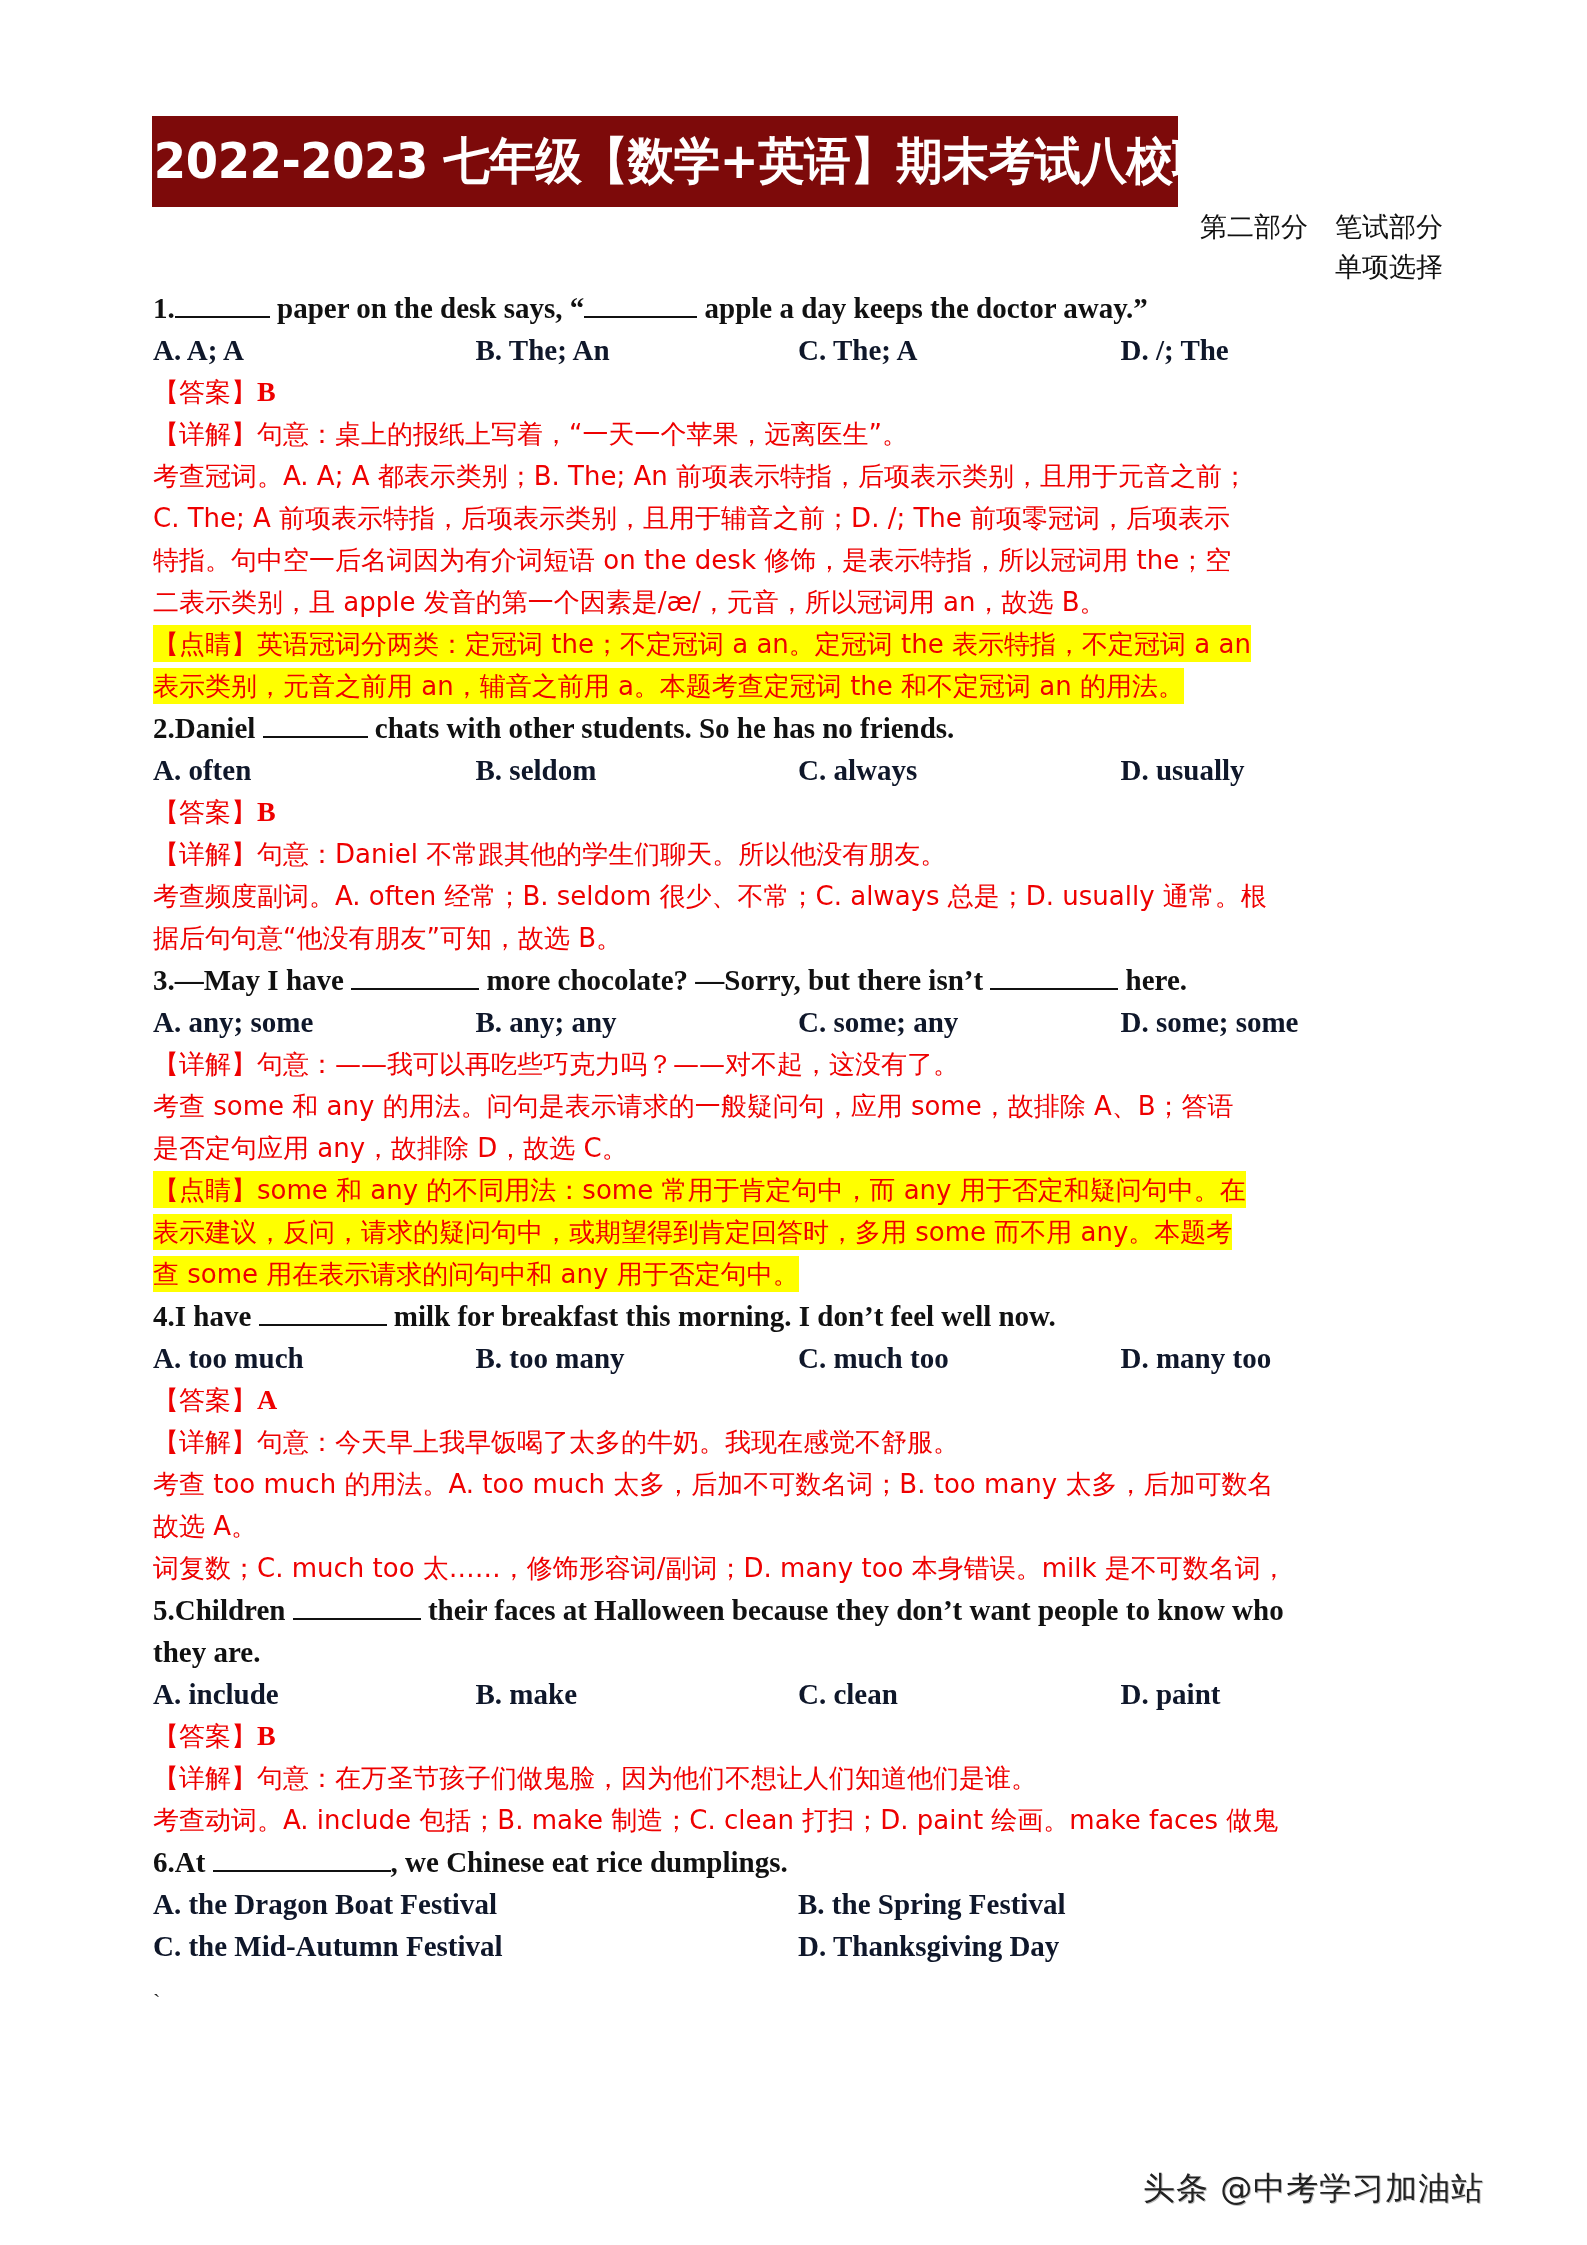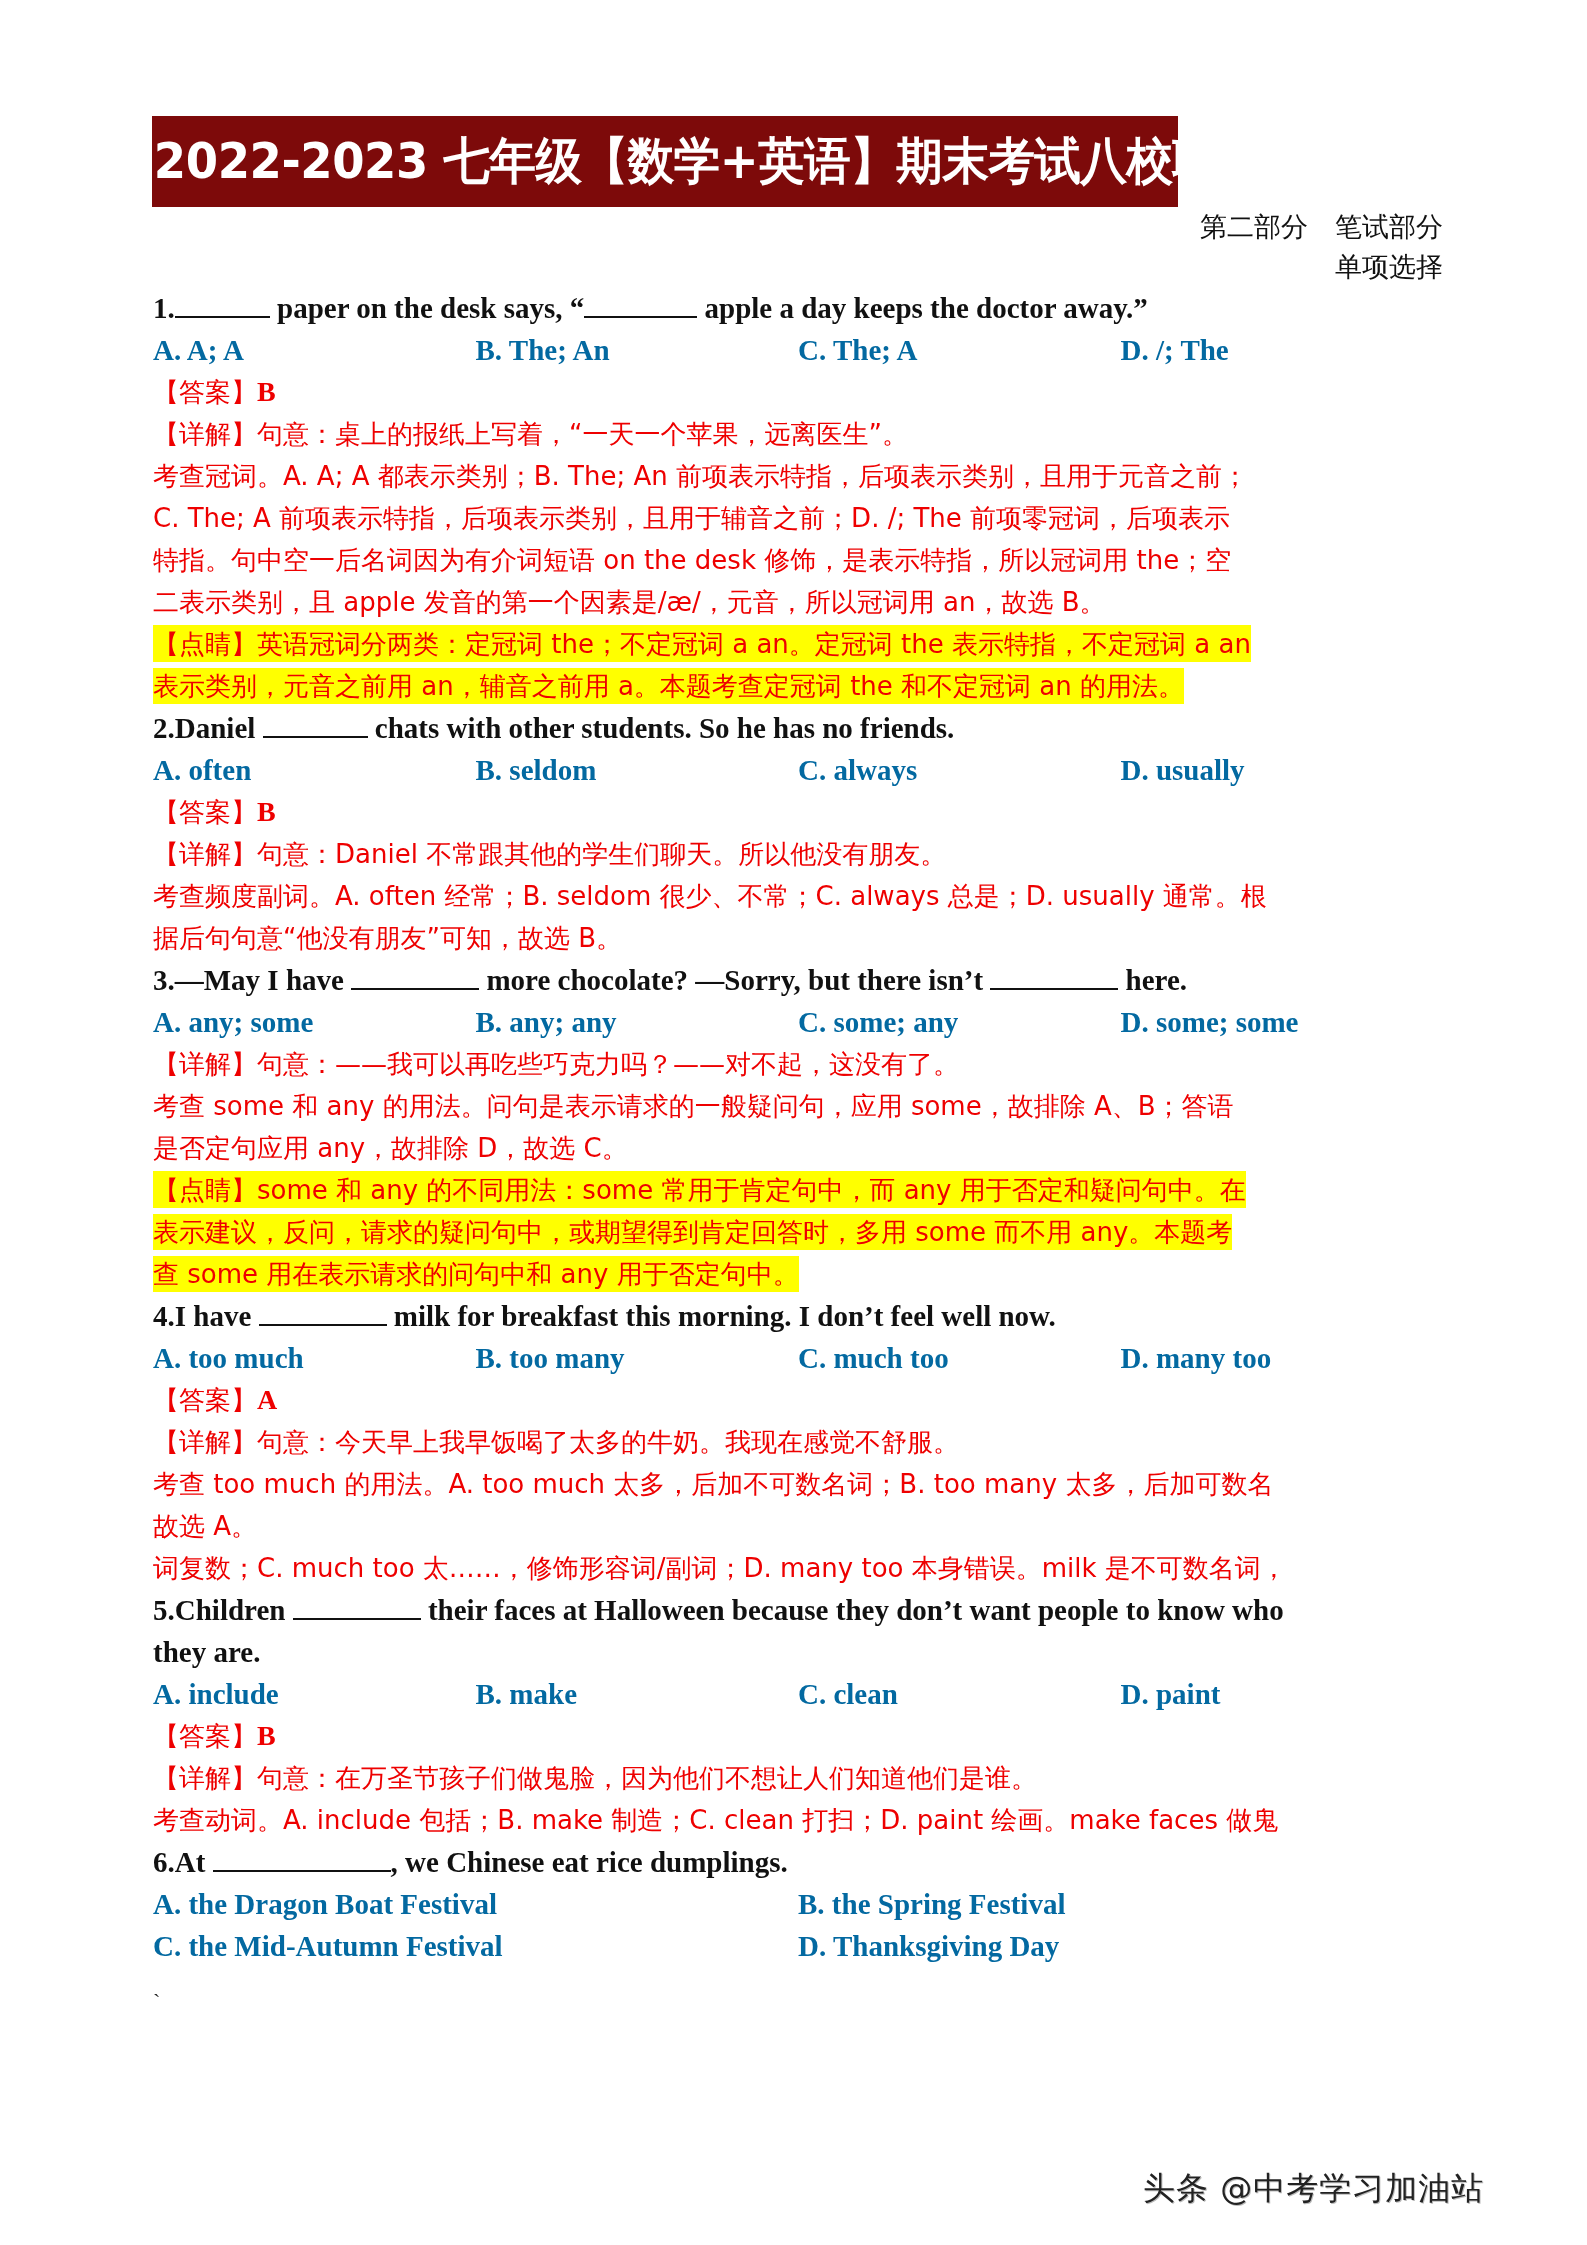--- a/index.html
+++ b/index.html
@@ -8,21 +8,21 @@
   .page { position:absolute; left:153px; top:116px; width:1290px; }
   .title-band { background:#7d0a0a; color:#ffffff; height:91px; width:1026px;
                 display:flex; align-items:center; margin-left:-1px;
                 font-family:"DejaVu Sans", "Liberation Sans", sans-serif; font-weight:bold;
                 font-size:50px; letter-spacing:-0.5px; white-space:nowrap; overflow:hidden; }
   .title-band span { padding-left:2px; transform:scaleX(0.93); transform-origin:left center; display:inline-block; }
   .line { height:42px; line-height:42px; font-size:29px; white-space:nowrap; position:relative; }
   .cn-plain { font-family:"DejaVu Sans", sans-serif; font-size:27px; color:#111; height:40px; line-height:40px;text-align:right; }
   .q { font-weight:bold; color:#111; }
   .q .blank { display:inline-block; border-bottom:2px solid #111; height:22px; vertical-align:baseline; }
-  .opts { display:flex; font-weight:bold; color:#0369a1; }
+  .opts { display:flex; font-weight:bold; color:#0f172a; }
   .opts .opt { width:327px; }
   .opts2 .opt { width:654px; }
   .red { color:#ee0000; font-size:28px; }
   .red b { font-weight:bold; }
   .red .tag { font-family:"DejaVu Sans", sans-serif; }
   .cn { font-family:"DejaVu Sans", sans-serif; font-size:26px; }
   .hl-line span.hlbg { background:#ffff00; padding:3px 0; }
   .mark { font-size:22px; color:#222; height:50px; line-height:70px; }
   .watermark { position:absolute; left:1143px; top:2167px; font-family:"DejaVu Sans", sans-serif;
                font-size:32px; color:#222; text-shadow:1px 1px 0 #bbb; letter-spacing:1px; }

